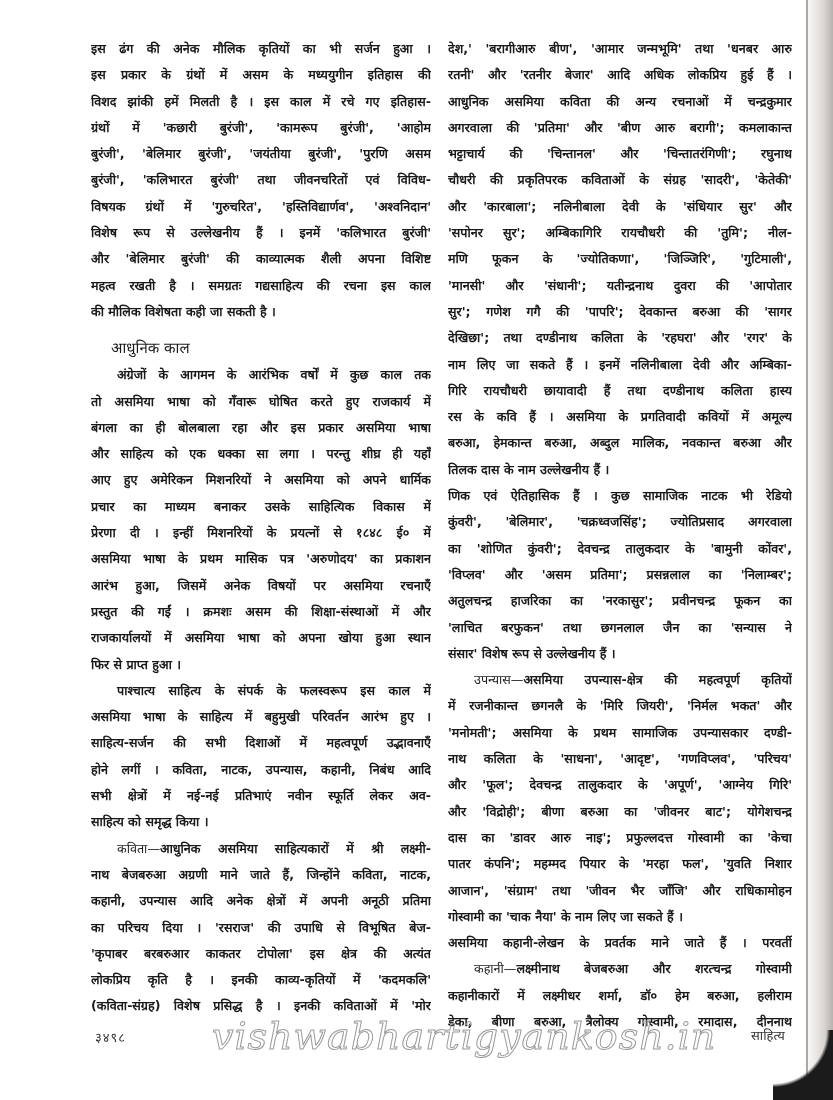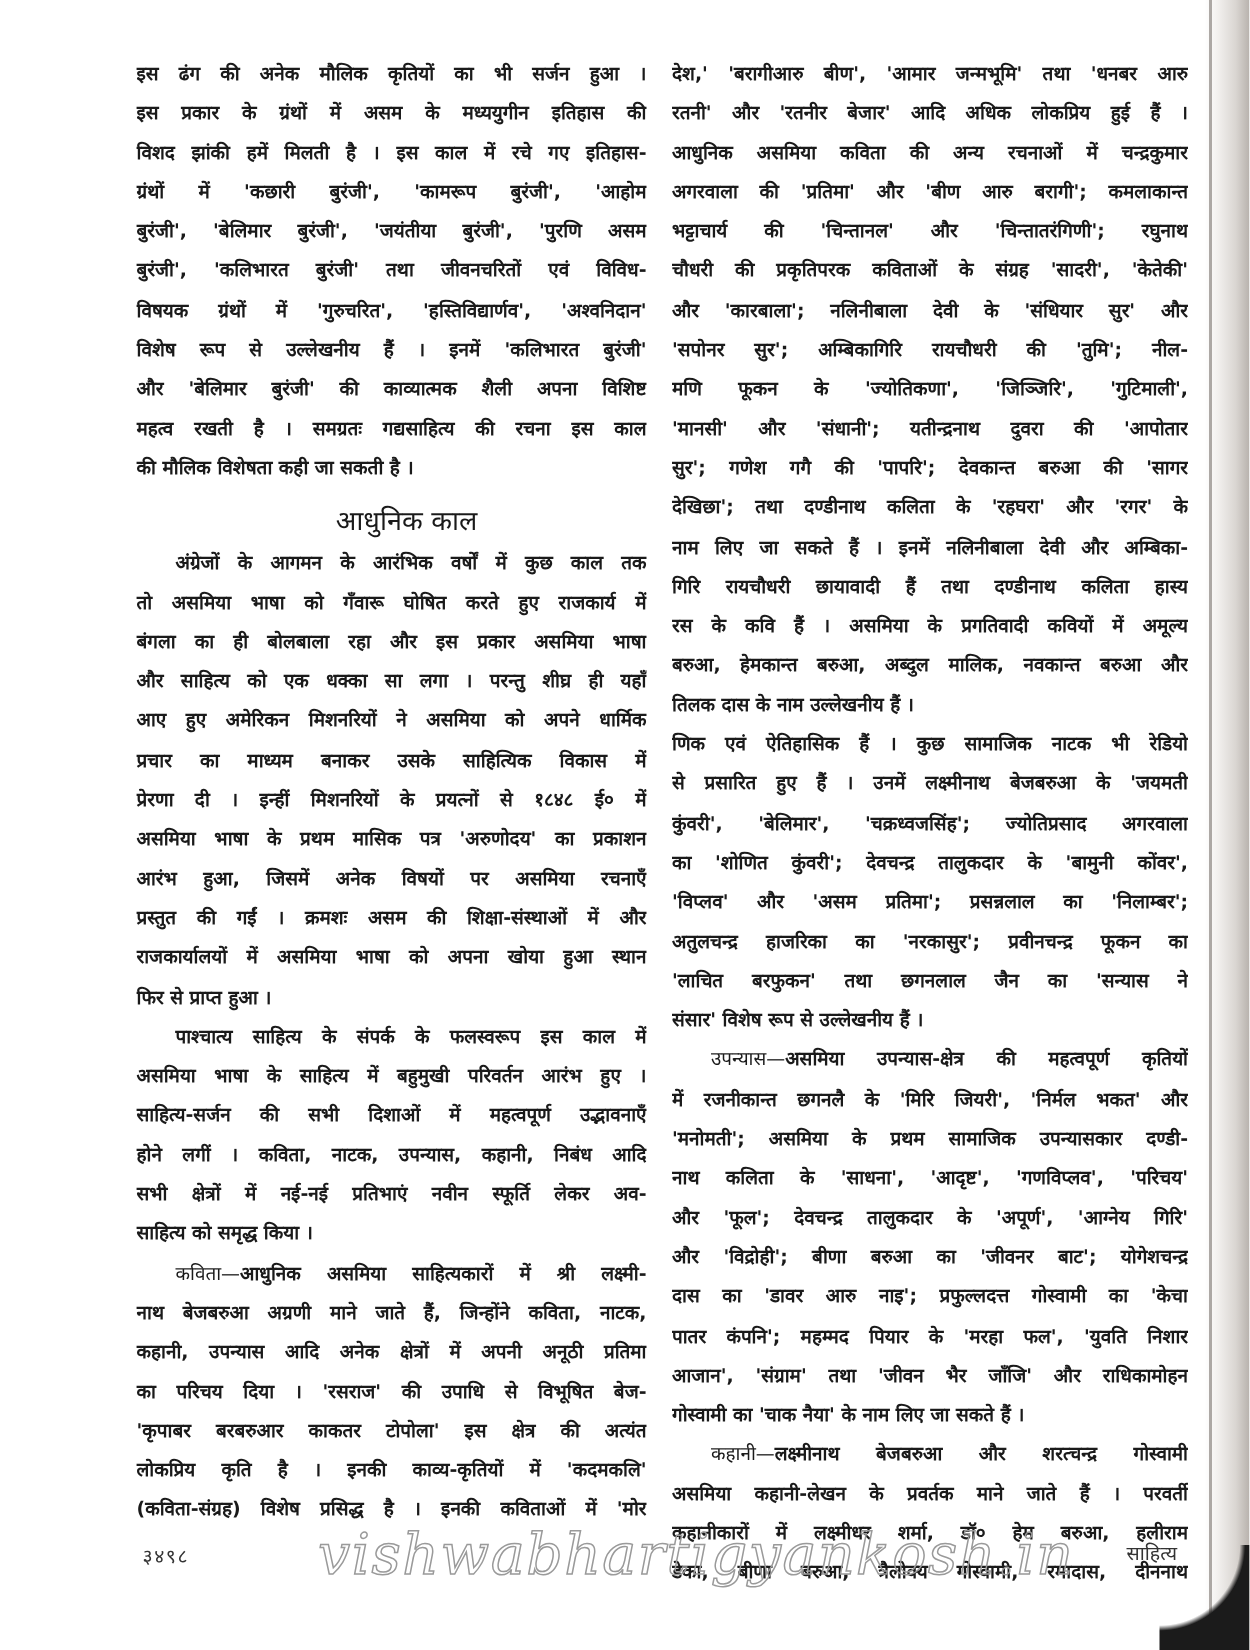--- a/index.html
+++ b/index.html
@@ -25,22 +25,22 @@
     position: absolute; top: 36px;
     font-size: 12.6px; line-height: 26.3px; font-weight: bold;
     text-align: justify;
   }
   .col.left { left: 91px; width: 340px; }
   .col.right { left: 448px; width: 344px; }
   .line { display: block; white-space: nowrap; overflow: hidden; text-align: justify; text-align-last: justify; height: 26.3px; }
   .line.last { text-align-last: left; }
   .indent { padding-left: 26px; }
   .heading {
-    display: block; text-align: center; font-weight: normal;
-    font-size: 18px; height: 34px; line-height: 34px; margin-top: 6px; margin-bottom: -3px;
+    display: block; font-weight: normal;
+    font-size: 15px; height: 34px; line-height: 34px; margin-top: 6px; margin-bottom: -3px;
     padding-left: 20px;
   }
   .lead { font-weight: normal; }
   .footer-page {
     position: absolute; left: 95px; top: 1028px; font-size: 13px; color: #333; letter-spacing: 1px;
   }
   .footer-title {
     position: absolute; left: 751px; top: 1026px; font-size: 13px; color: #333;
   }
   .watermark {
@@ -125,21 +125,20 @@
     <span class="line">देखिछा'; तथा दण्डीनाथ कलिता के 'रहघरा' और 'रगर' के</span>
     <span class="line">नाम लिए जा सकते हैं । इनमें नलिनीबाला देवी और अम्बिका-</span>
     <span class="line">गिरि रायचौधरी छायावादी हैं तथा दण्डीनाथ कलिता हास्य</span>
     <span class="line">रस के कवि हैं । असमिया के प्रगतिवादी कवियों में अमूल्य</span>
     <span class="line">बरुआ, हेमकान्त बरुआ, अब्दुल मालिक, नवकान्त बरुआ और</span>
     <span class="line last">तिलक दास के नाम उल्लेखनीय हैं ।</span>
   </div>
 
   <div>
     <span class="line">णिक एवं ऐतिहासिक हैं । कुछ सामाजिक नाटक भी रेडियो</span>
-    <span class="line">से प्रसारित हुए हैं । उनमें लक्ष्मीनाथ बेजबरुआ के 'जयमती</span>
     <span class="line">कुंवरी', 'बेलिमार', 'चक्रध्वजसिंह'; ज्योतिप्रसाद अगरवाला</span>
     <span class="line">का 'शोणित कुंवरी'; देवचन्द्र तालुकदार के 'बामुनी कोंवर',</span>
     <span class="line">'विप्लव' और 'असम प्रतिमा'; प्रसन्नलाल का 'निलाम्बर';</span>
     <span class="line">अतुलचन्द्र हाजरिका का 'नरकासुर'; प्रवीनचन्द्र फूकन का</span>
     <span class="line">'लाचित बरफुकन' तथा छगनलाल जैन का 'सन्यास ने</span>
     <span class="line last">संसार' विशेष रूप से उल्लेखनीय हैं ।</span>
   </div>
 
   <div>
     <span class="line indent"><span class="lead">उपन्यास—</span><span>असमिया उपन्यास-क्षेत्र की महत्वपूर्ण कृतियों</span></span>
@@ -148,22 +147,22 @@
     <span class="line">नाथ कलिता के 'साधना', 'आदृष्ट', 'गणविप्लव', 'परिचय'</span>
     <span class="line">और 'फूल'; देवचन्द्र तालुकदार के 'अपूर्ण', 'आग्नेय गिरि'</span>
     <span class="line">और 'विद्रोही'; बीणा बरुआ का 'जीवनर बाट'; योगेशचन्द्र</span>
     <span class="line">दास का 'डावर आरु नाइ'; प्रफुल्लदत्त गोस्वामी का 'केचा</span>
     <span class="line">पातर कंपनि'; महम्मद पियार के 'मरहा फल', 'युवति निशार</span>
     <span class="line">आजान', 'संग्राम' तथा 'जीवन भैर जाँजि' और राधिकामोहन</span>
     <span class="line last">गोस्वामी का 'चाक नैया' के नाम लिए जा सकते हैं ।</span>
   </div>
 
   <div>
+    <span class="line">असमिया कहानी-लेखन के प्रवर्तक माने जाते हैं । परवर्ती</span>
     <span class="line indent"><span class="lead">कहानी—</span><span>लक्ष्मीनाथ बेजबरुआ और शरत्चन्द्र गोस्वामी</span></span>
-    <span class="line">असमिया कहानी-लेखन के प्रवर्तक माने जाते हैं । परवर्ती</span>
     <span class="line">कहानीकारों में लक्ष्मीधर शर्मा, डॉ० हेम बरुआ, हलीराम</span>
     <span class="line">डेका, बीणा बरुआ, त्रैलोक्य गोस्वामी, रमादास, दीननाथ</span>
   </div>
 </div>
 
 <div class="footer-page">३४९८</div>
 <div class="watermark">vishwabhartigyankosh.in</div>
 <div class="footer-title">साहित्य</div>
 
 </body></html>

